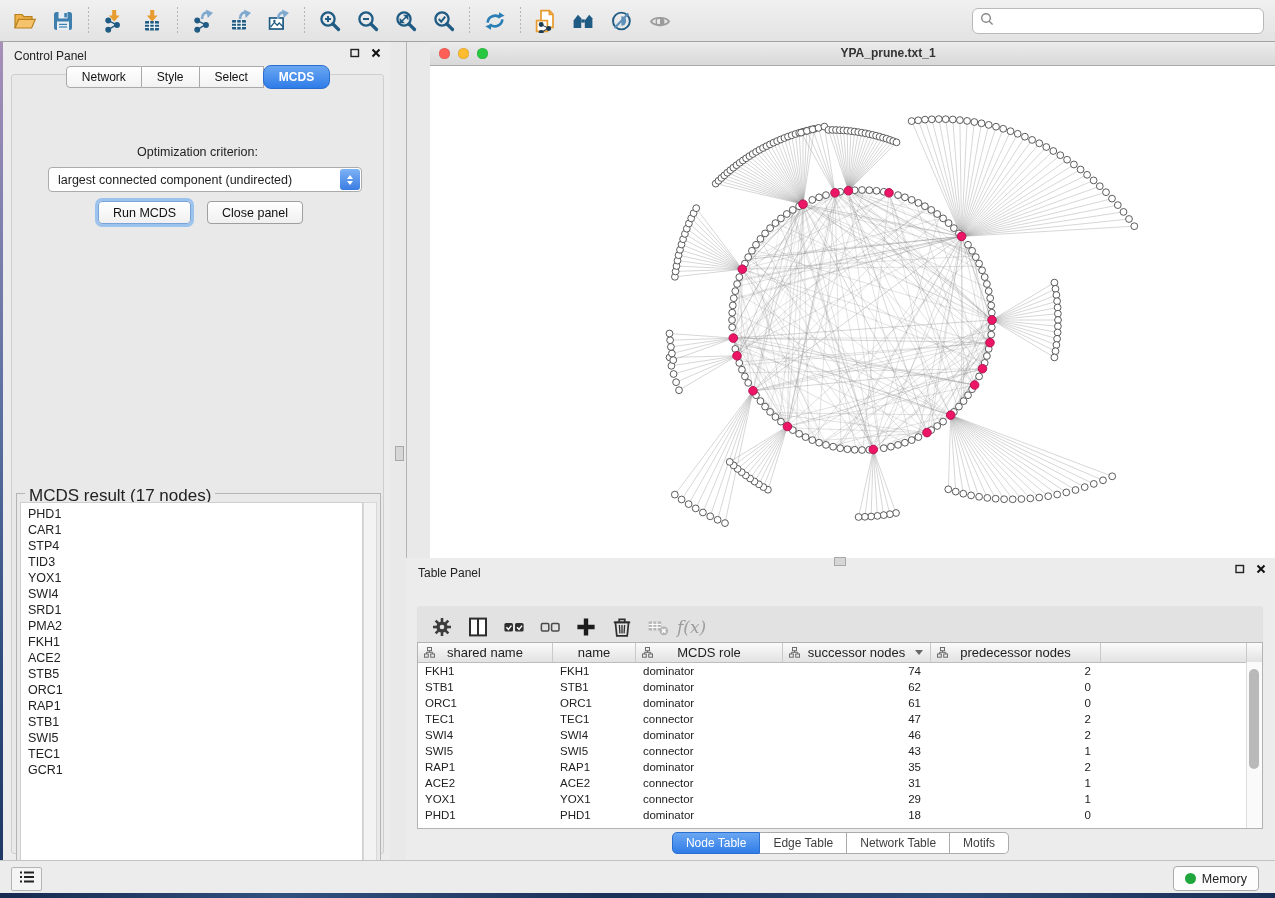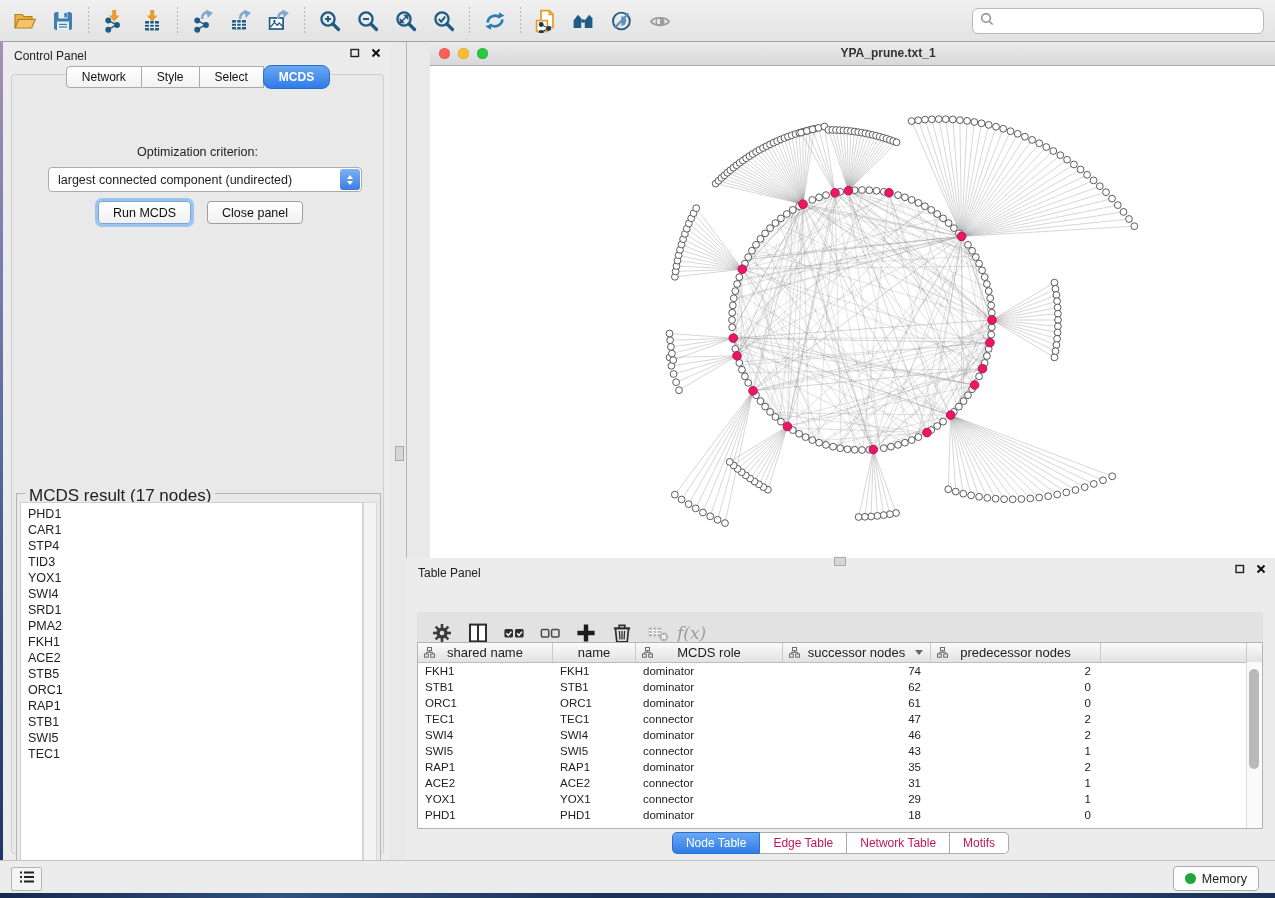--- a/index.html
+++ b/index.html
@@ -62,39 +62,39 @@
   .net-titlebar{position:relative;height:23px;background:linear-gradient(#ececec,#d8d8d8);border-bottom:1px solid #aaa;}
   .net-title{position:absolute;width:100%;text-align:center;top:4px;font-size:12px;font-weight:bold;color:#333;}
   .lights{position:absolute;left:9px;top:6px;display:flex;gap:8px;}
   .light{width:11px;height:11px;border-radius:50%;}
   .net-canvas{position:relative;width:863px;height:492px;background:#fff;}
   .h-split-handle{position:absolute;left:428px;top:-1px;width:10px;height:7px;background:#d6d6d6;border:1px solid #a8a8a8;}
   
   .table-panel{position:absolute;left:406px;top:558px;width:869px;height:302px;background:#ececec;}
   .tp-header{position:relative;height:26px;}
   .tp-header .panel-title{position:absolute;left:12px;top:8px;}
-  .tp-toolbar{position:absolute;left:11px;top:54px;width:846px;height:41px;background:#e2e2e2;border-radius:3px;
+  .tp-toolbar{position:absolute;left:11px;top:48px;width:846px;height:41px;background:#e2e2e2;border-radius:3px;
               display:flex;align-items:center;padding-left:8px;box-sizing:border-box;}
   .tp-tbtn{width:34px;height:32px;display:flex;align-items:center;justify-content:center;margin-right:2px;border-radius:4px;}
   .fx{font-family:"DejaVu Serif",serif;font-style:italic;color:#9c9c9c;font-size:17px;}
   .grid{position:absolute;left:11px;top:84px;width:846px;height:187px;background:#fff;border:1px solid #b2b2b2;box-sizing:border-box;}
   .grid-header{display:flex;height:19px;background:linear-gradient(#fbfbfb,#e2e2e2);border-bottom:1px solid #bdbdbd;}
   .gh-cell{position:relative;border-right:1px solid #c9c9c9;font-size:13px;color:#222;
            display:flex;align-items:center;justify-content:center;box-sizing:border-box;}
   .gh-cell .ns-ico{position:absolute;left:6px;top:4px;}
   .gh-cell .sort{position:absolute;right:7px;top:7px;width:0;height:0;border-left:4px solid transparent;border-right:4px solid transparent;border-top:5px solid #666;}
   .grid-body{position:relative;}
   .grid-row{display:flex;height:16px;}
   .g-cell{font-size:11.5px;line-height:16px;box-sizing:border-box;white-space:nowrap;overflow:hidden;}
   .g-left{padding-left:7px;text-align:left;}
   .g-right{padding-right:10px;text-align:right;}
   .grid-vscroll{position:absolute;right:0;top:19px;width:15px;height:166px;background:#fafafa;border-left:1px solid #ddd;}
   .grid-thumb{position:absolute;left:2px;top:7px;width:10px;height:100px;background:#b9b9b9;border-radius:5px;}
   .tp-tabs{position:absolute;left:0;top:274px;width:100%;display:flex;justify-content:center;}
-  .tp-tab{height:20px;line-height:20px;padding:0 13px;font-size:12px;background:#fff;border:1px solid #ababab;border-left:none;color:#be185d;}
+  .tp-tab{height:20px;line-height:20px;padding:0 13px;font-size:12px;background:#fff;border:1px solid #ababab;border-left:none;color:#404040;}
   .tp-tab:first-child{border-left:1px solid #ababab;border-radius:5px 0 0 5px;}
   .tp-tab:last-child{border-radius:0 5px 5px 0;}
   .tp-tab.sel{background:linear-gradient(#6aa7f2,#2f7ce8);color:#fff;border-color:#2a6fd0;}
   
   .statusbar{position:absolute;left:0;top:860px;width:1275px;height:32px;background:#ececec;border-top:1px solid #c2c2c2;}
   .list-btn{position:absolute;left:11px;top:6px;width:29px;height:22px;background:#f4f4f4;border:1px solid #b5b5b5;border-radius:2px;
             display:flex;align-items:center;justify-content:center;}
   .memory-btn{position:absolute;right:16px;top:5px;height:23px;background:#fdfdfd;border:1px solid #ababab;border-radius:4px;
               display:flex;align-items:center;gap:6px;padding:0 11px;font-size:12.5px;}
   .mem-dot{width:11px;height:11px;border-radius:50%;}
@@ -334,20 +334,21 @@
             <div>SRD1</div>
             <div>PMA2</div>
             <div>FKH1</div>
             <div>ACE2</div>
             <div>STB5</div>
             <div>ORC1</div>
             <div>RAP1</div>
             <div>STB1</div>
             <div>SWI5</div>
             <div>TEC1</div>
+            <div>GCR1</div>
           </div>
         <div class="result-scroll"></div>
       </div>
     </div>
   </div>
 
   <div class="v-split">
       <div class="handle"></div>
     </div>
 

